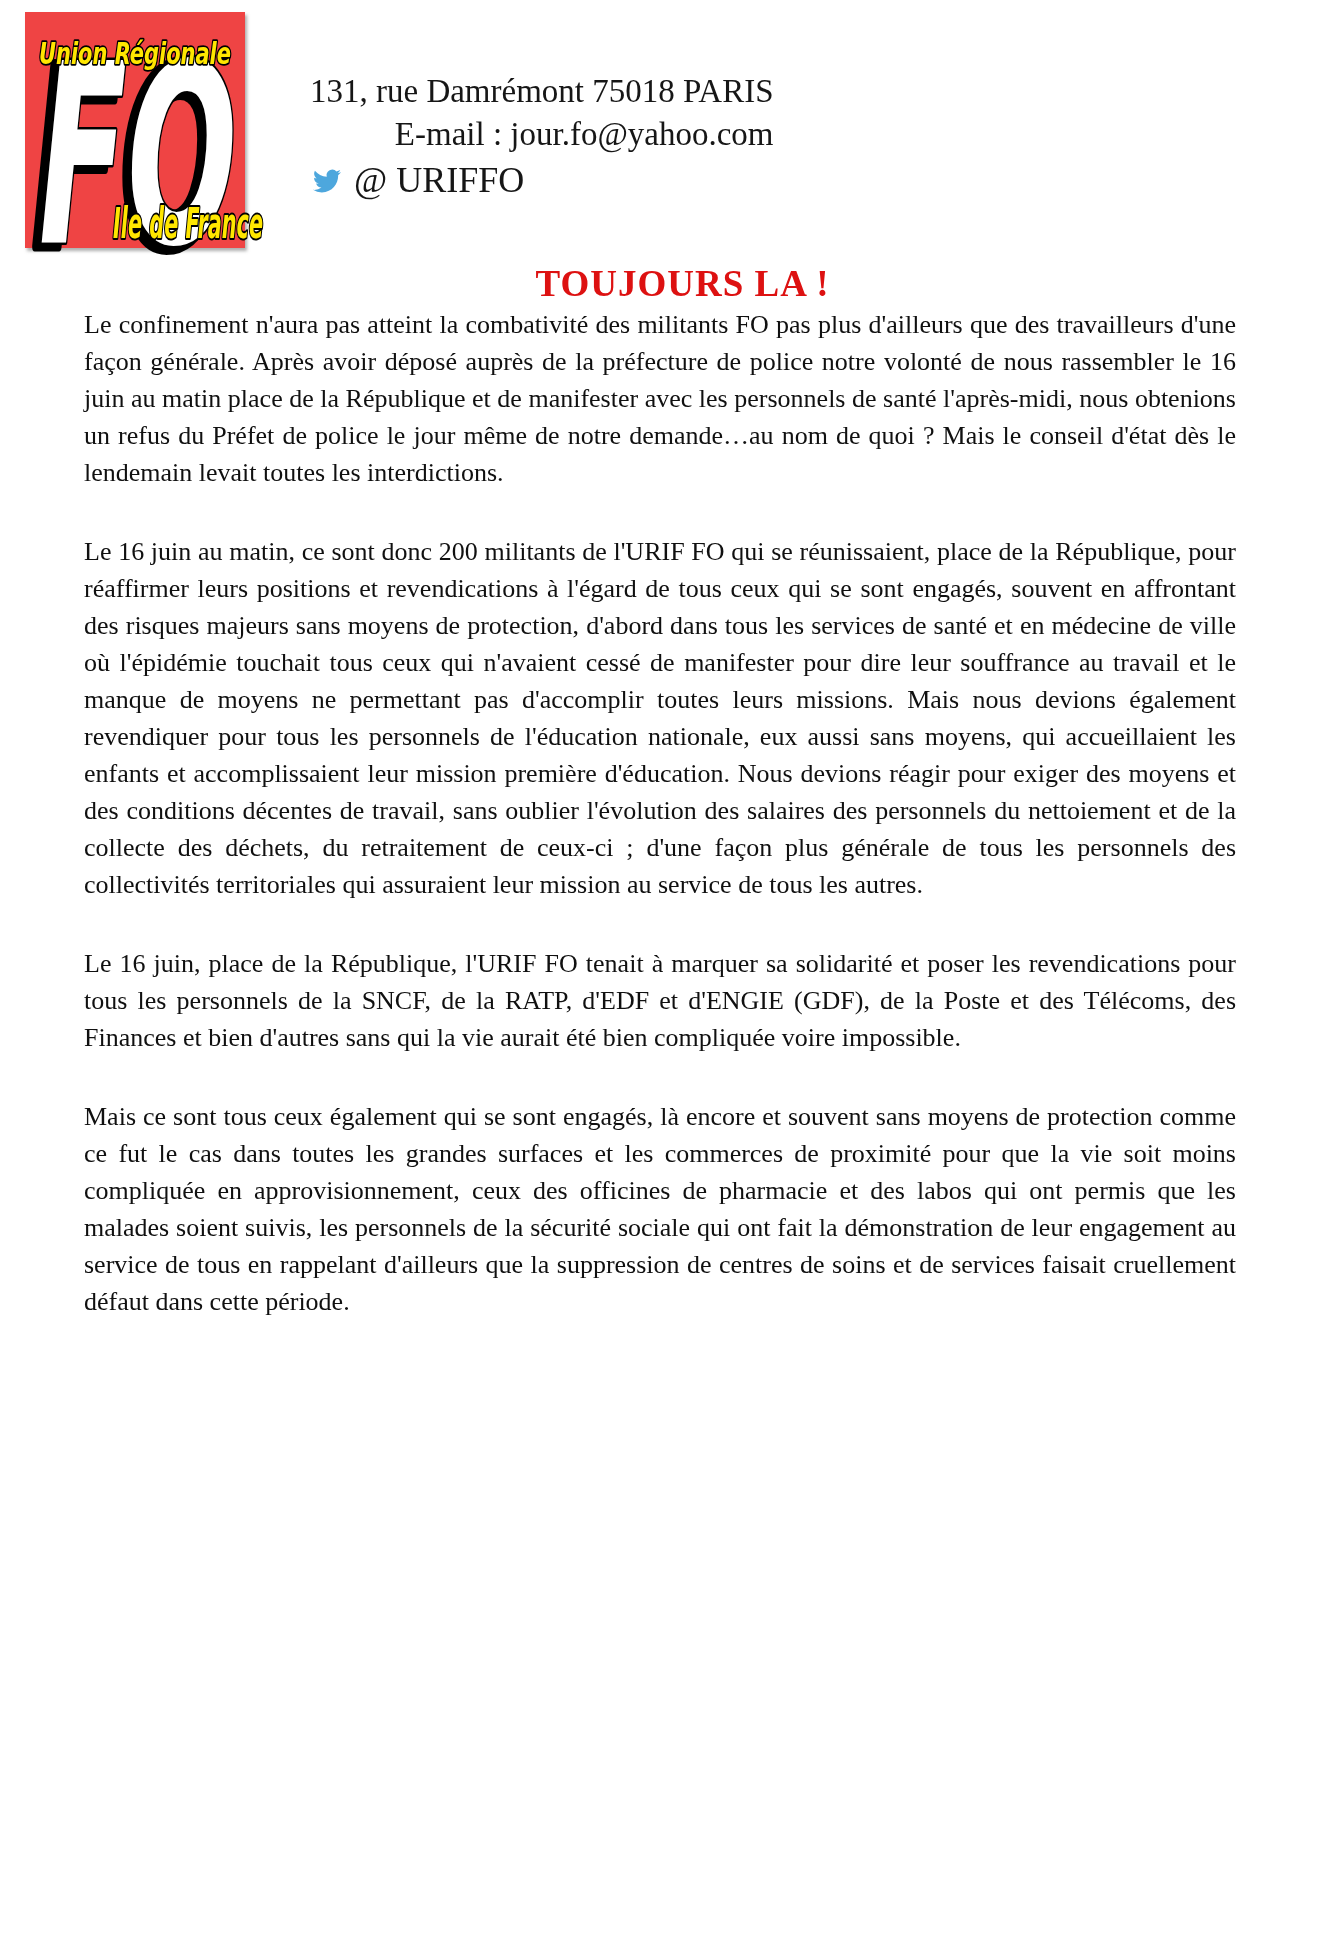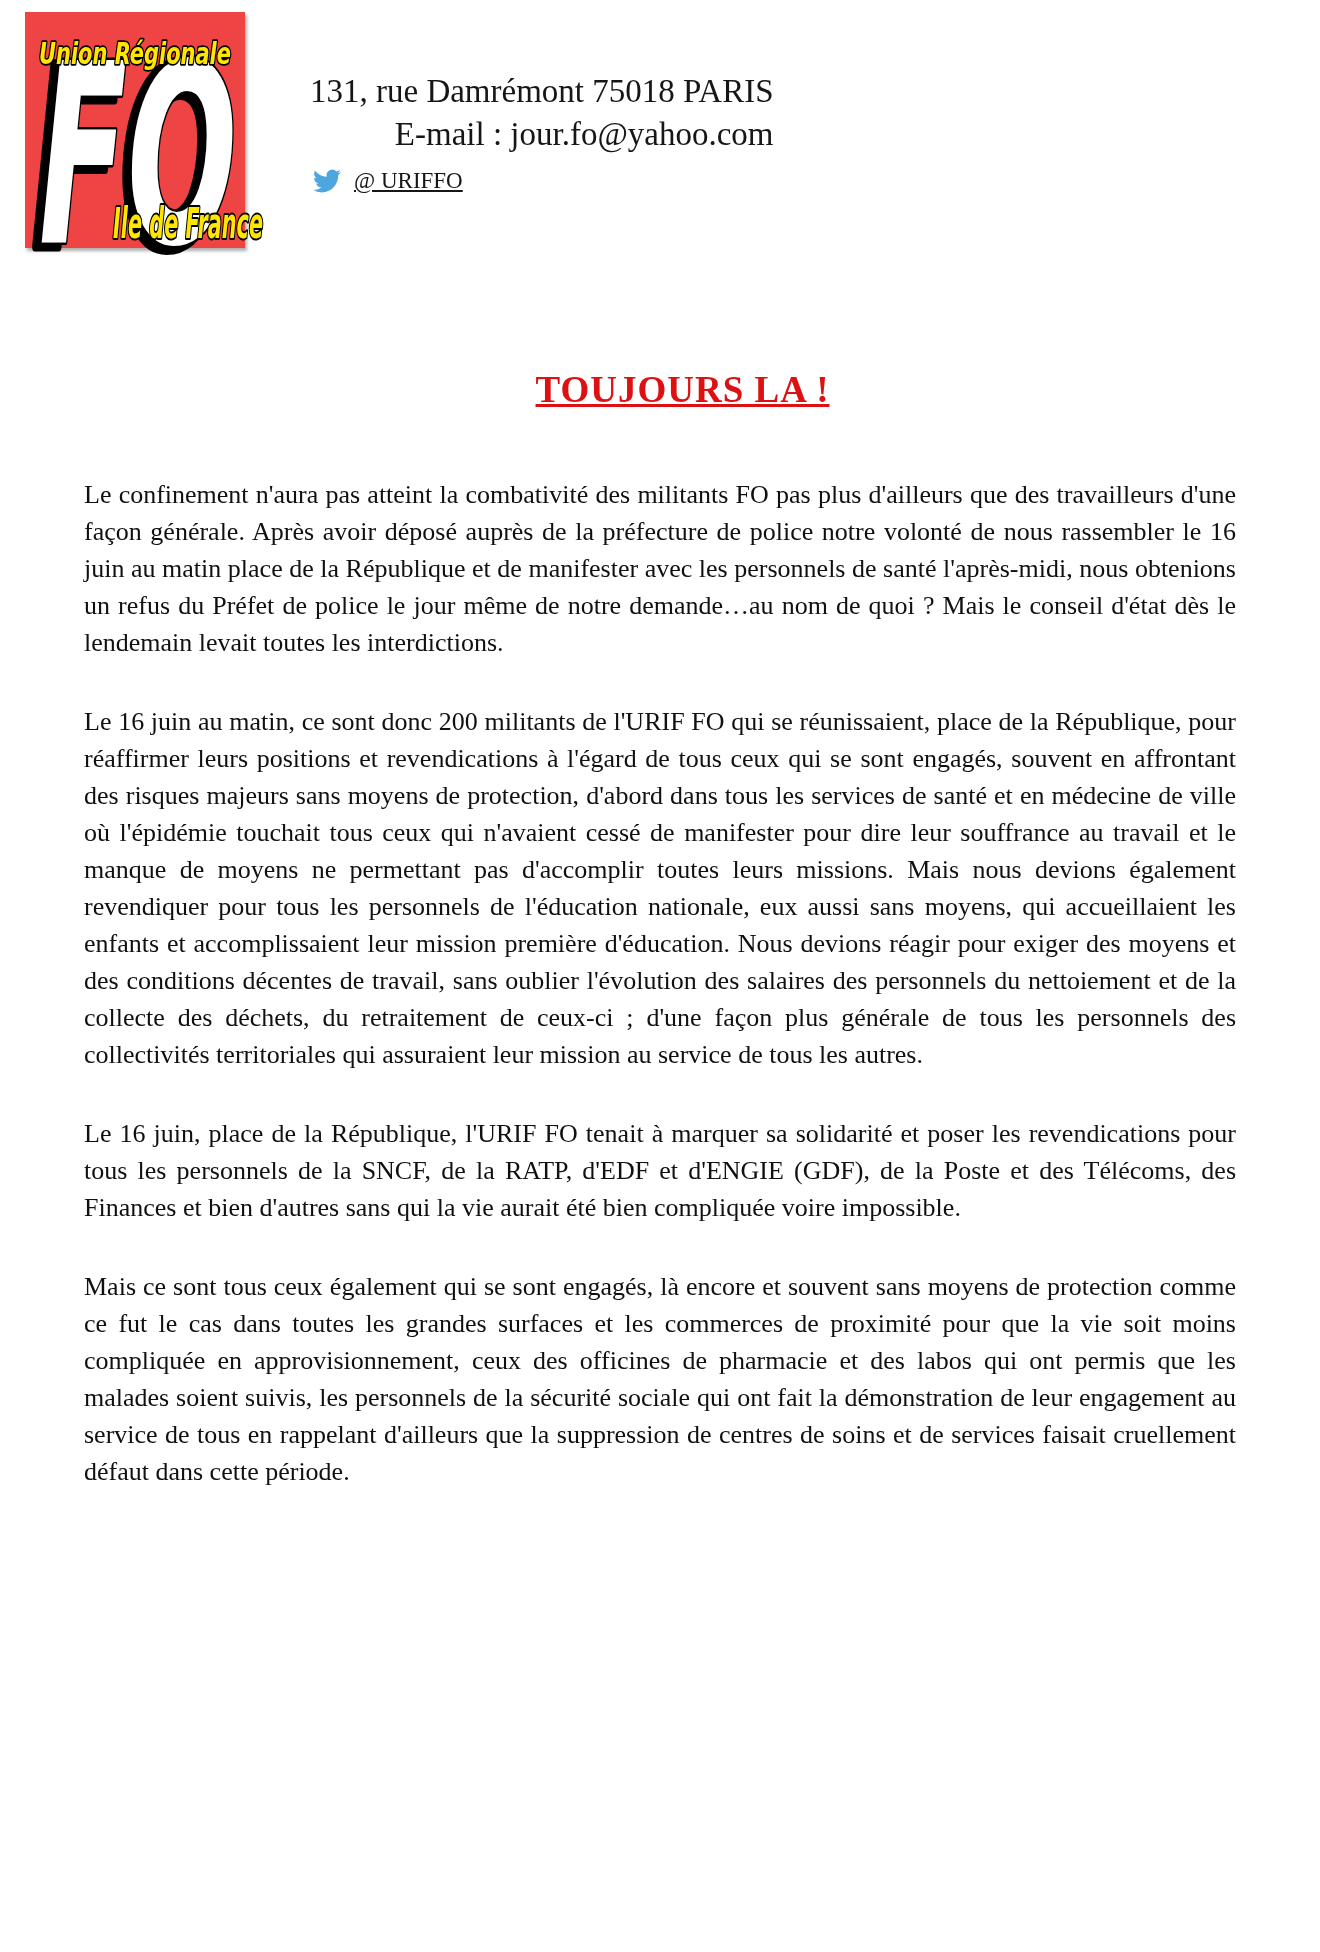--- a/index.html
+++ b/index.html
@@ -57,43 +57,39 @@
     position: absolute;
     left: 310px; top: 70px;
     font-size: 33px;
     line-height: 43px;
     color: #161616;
     text-align: right;
   }
   .twitter-row {
     display: flex; align-items: center;
     margin-top: 3px;
-    font-size: 23px;
-    text-decoration: underline;
+    font-size: 36px;
   }
   .twitter-icon-svg { width: 34px; height: 28px; margin-right: 10px; }
   .twitter-icon-svg path { fill: #4da7dd; }
 
   
   .doc-title {
-    margin-top: 106px;
     text-align: center;
     font-size: 37px;
     line-height: 44px;
     font-weight: bold;
     letter-spacing: 1px;
     color: #dd1111;
     padding-left: 45px; 
-    text-decoration: underline;
   }
 
   
   .doc-body {
     padding: 0 84px;
-    margin-top: 64px;
   }
   .doc-body p {
     font-size: 26px;
     line-height: 37px;
     text-align: justify;
     margin-bottom: 42px;
     color: #101010;
   }
   .doc-body p:last-child { margin-bottom: 0; }
 </style>

